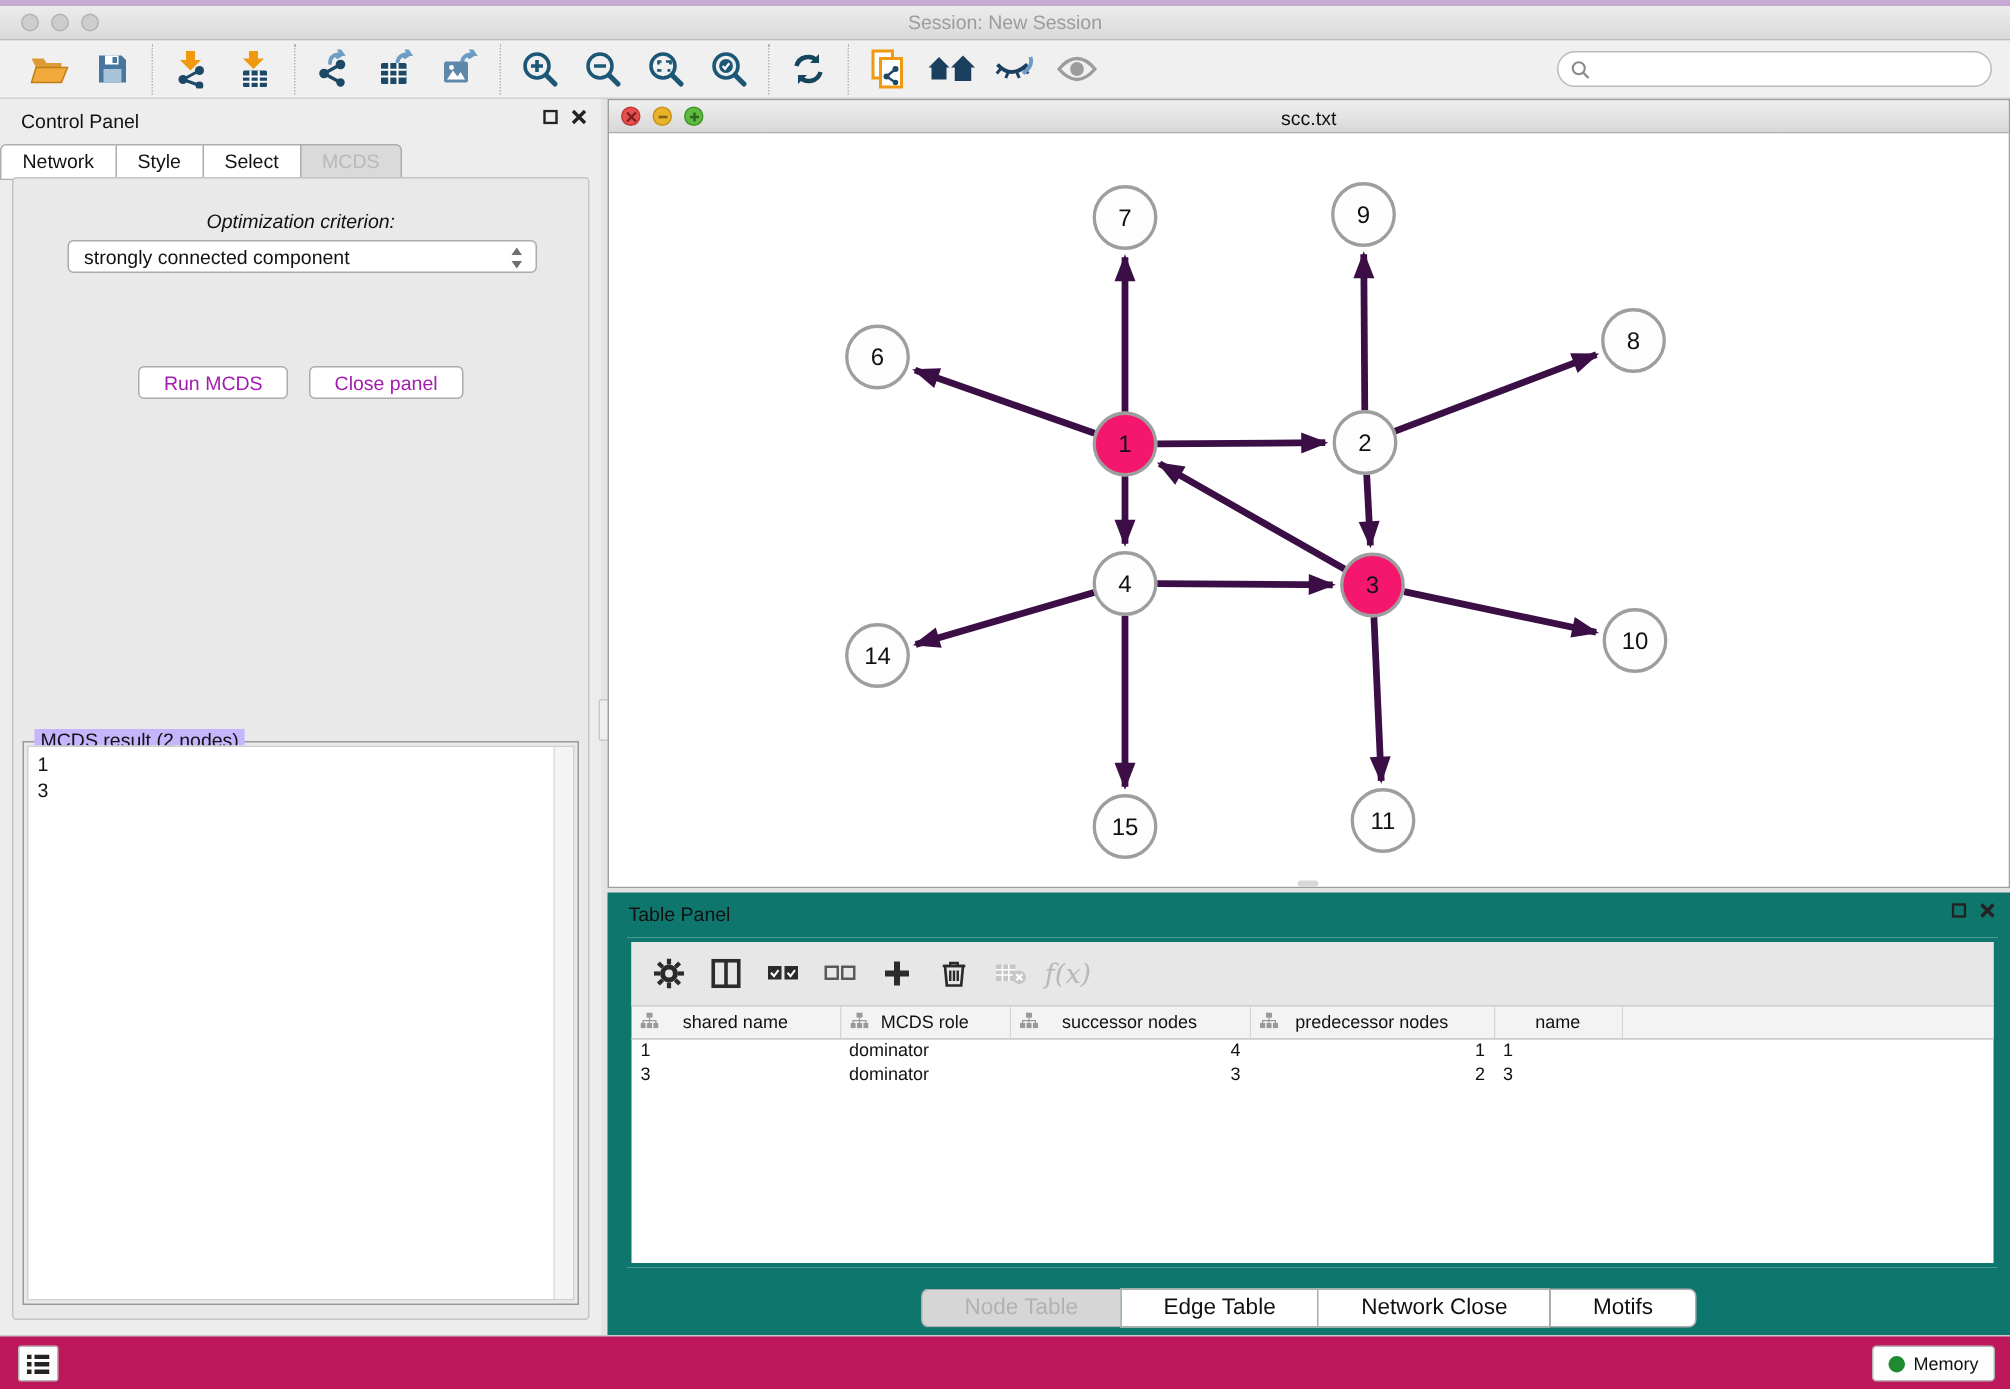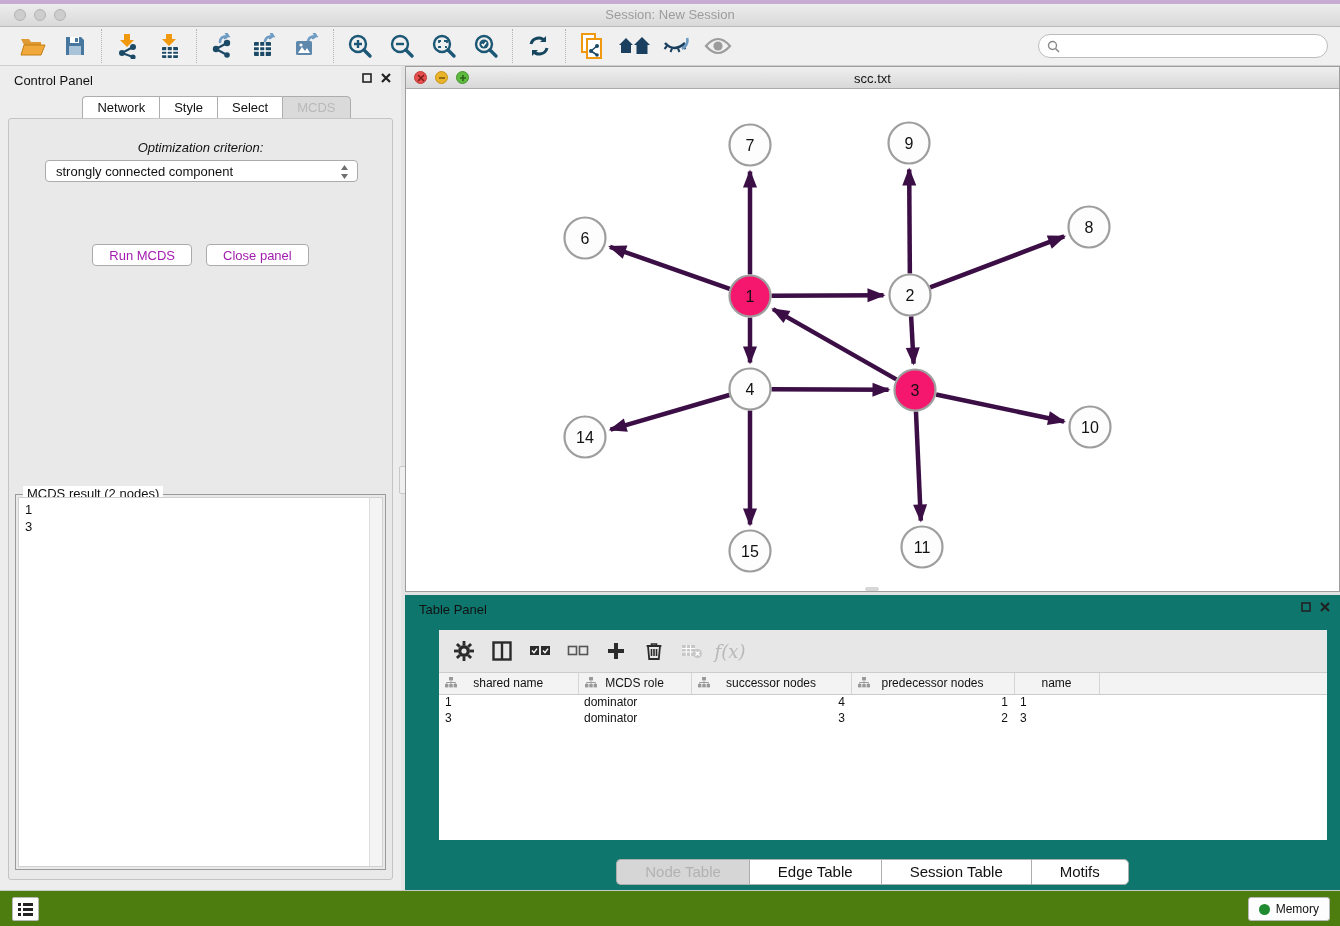--- a/index.html
+++ b/index.html
@@ -23,38 +23,38 @@
   .searchbox { margin-left:auto; width:290px; height:24px; background:#FFF; border:1px solid #BBB;
     border-radius:12px; display:flex; align-items:center; padding-left:8px; gap:5px; }
   .searchbox input { border:none; outline:none; flex:1; font-size:12px; background:transparent;
     font-family:"Liberation Sans", sans-serif; }
 
   
   .control-panel { position:absolute; left:0; top:66px; width:401px; height:824px; background:#EDEDED; }
   .panel-head { position:relative; height:28px; }
   .panel-title { position:absolute; left:14px; top:7px; font-size:13px; color:#111; }
   .panel-btns { position:absolute; right:10px; top:7px; display:flex; gap:9px; align-items:center; }
-  .ctabs { position:absolute; left:0; top:30px; width:100%; display:flex; justify-content:center;padding-left:32px; }
+  .ctabs { position:absolute; left:0; top:30px; width:100%; display:flex; justify-content:flex-start; }
   .ctab { font-size:13px; padding:3px 14px 4px; background:#FFF; border:1px solid #ADADAD; border-right:none;
     color:#111; }
   .ctab:first-child { border-top-left-radius:4px; }
   .ctab:last-child { border-right:1px solid #ADADAD; border-top-right-radius:4px; }
   .ctab.active { background:#DADADA; color:#B9B9B9; }
   .cbody { position:absolute; left:8px; right:8px; top:52px; bottom:10px; background:#E9E9E9;
     border:1px solid #C4C4C4; border-radius:3px; }
   .opt-label { position:absolute; left:0; top:21px; width:100%; text-align:center; font-size:13px; color:#111;font-style:italic; }
   .opt-select { position:absolute; left:36px; top:41px; width:313px; height:22px; background:#FFF;
     border:1px solid #ABABAB; border-radius:4px; display:flex; align-items:center;
     padding:0 22px 0 10px; font-size:13px; color:#111; }
   .opt-stepper { position:absolute; right:8px; top:3px; }
   .btn-row { position:absolute; left:0; top:125px; width:100%; display:flex; justify-content:center; gap:14px; }
   .pbutton { background:#FFF; border:1px solid #ABABAB; border-radius:4px; font-size:13px; color:#a21caf;
     padding:3px 16px 4px; height:22px; font-family:"Liberation Sans", sans-serif; }
   .result-group { position:absolute; left:6px; right:6px; top:375px; height:376px; border:1px solid #9A9A9A; }
-  .result-legend { position:absolute; left:7px; top:-9px; background:#ffffff; padding:0 4px;
+  .result-legend { position:absolute; left:7px; top:-9px; background:#c4b5fd; padding:0 4px;
     font-size:13px; color:#111;text-align:center; }
   .result-inner { position:absolute; left:2px; right:2px; top:2px; bottom:2px; background:#FFF;
     border:1px solid #D0D0D0; }
   .result-text { position:absolute; left:0; top:0; right:14px; bottom:0; padding:3px 6px;
     font-size:13px; line-height:17px; color:#111; white-space:pre; overflow:hidden; }
   .result-scroll { position:absolute; right:0; top:0; bottom:0; width:13px; background:#F4F4F4;
     border-left:1px solid #DDD; }
 
   
   .vsplit { position:absolute; left:401px; top:66px; width:4px; height:824px; background:#E4E4E4; }
@@ -70,41 +70,41 @@
   .traffic span { width:13px; height:13px; border-radius:50%; display:flex; align-items:center; justify-content:center; }
   .t-close { background:#E5504E; border:1px solid #C23A38; }
   .t-min   { background:#E9B32A; border:1px solid #C89317; }
   .t-max   { background:#5FBB3F; border:1px solid #43952A; }
   .net-title { position:absolute; left:0; top:4px; width:100%; text-align:center; font-size:13px; color:#111; }
   .net-canvas { position:absolute; left:0; top:22px; width:933px; height:502px; background:#FFF; }
   .net-resize { position:absolute; left:459px; bottom:0px; width:14px; height:4px; background:#D7D7D7; border-radius:2px; }
 
   
   .table-panel { position:absolute; left:405px; top:595px; width:935px; height:295px; background:#0f766e; }
-  .tp-inset { position:absolute; left:13px; right:8px; top:30px; height:220px; border:5px solid #0f766e; background:#FFF;margin-left:16px; }
+  .tp-inset { position:absolute; left:13px; right:8px; top:30px; height:220px; border:3px solid #0f766e; background:#FFF; }
   .tp-toolbar { height:43px; background:#E7E7E7; border-bottom:1px solid #CCC; display:flex;
     align-items:center; padding:0 10px; gap:8px; }
   .tp-tool { width:30px; height:30px; display:flex; align-items:center; justify-content:center; }
   .fx-label { font-size:18px; color:#B8B8B8; font-family:"DejaVu Serif", serif; font-style:italic; }
   table.ntable { border-collapse:collapse; width:100%; table-layout:fixed; }
   .ntable th { height:21px; background:#F3F3F3; border-bottom:1px solid #CCC; border-right:1px solid #D5D5D5;
     font-size:12px; font-weight:normal; color:#111; text-align:center; position:relative; overflow:hidden; }
   .ntable th .hic { position:absolute; left:6px; top:4px; }
   .ntable td { height:16px; font-size:12px; color:#111; padding:0 6px; overflow:hidden; white-space:nowrap; }
   .ntable td.c0, .ntable td.c1, .ntable td.c4 { text-align:left; }
   .ntable td.c2, .ntable td.c3 { text-align:right; }
   .tp-tabs { position:absolute; left:0; bottom:5px; width:100%; display:flex; justify-content:center; }
   .ptab { font-size:15px; font-weight:normal; padding:3px 28px 4px; background:#FFF; border:1px solid #ADADAD;
     border-right:none; color:#111; }
   .ptab:first-child { border-top-left-radius:5px; border-bottom-left-radius:5px; }
   .ptab:last-child { border-right:1px solid #ADADAD; border-top-right-radius:5px; border-bottom-right-radius:5px; }
   .ptab.active { background:#D6D6D6; color:#B2B2B2; }
 
   
-  .statusbar { position:absolute; left:0; top:890px; width:1340px; height:36px; background:#4d7c0f;
+  .statusbar { position:absolute; left:0; top:890px; width:1340px; height:36px; background:#be185d;
     border-top:1px solid #C9C9C9; }
   .sb-left { position:absolute; left:12px; top:6px; width:27px; height:24px; background:#FDFDFD;
     border:1px solid #B8B8B8; border-radius:2px; display:flex; align-items:center; justify-content:center; }
   .sb-mem { position:absolute; right:10px; top:6px; height:24px; background:#FDFDFD; border:1px solid #B8B8B8;
     border-radius:3px; display:flex; align-items:center; gap:6px; padding:0 10px; font-size:12px; color:#111; }
   .mem-dot { width:11px; height:11px; border-radius:50%; background:#1F8A2F; }
 
   svg { display:block; }
 </style>
 </head>
@@ -552,21 +552,21 @@
             <td class="c3">2</td>
             <td class="c4">3</td>
             <td></td>
           </tr>
         </tbody>
     </table>
   </div>
   <div class="tp-tabs">
     <span class="ptab active">Node Table</span>
     <span class="ptab">Edge Table</span>
-    <span class="ptab">Session Table</span>
+    <span class="ptab">Network Close</span>
     <span class="ptab">Motifs</span>
   </div>
 </div>
 
 <div class="statusbar">
   <div class="sb-left">
     <svg width="15" height="13" viewBox="0 0 15 13">
         <g fill="#222">
           <rect x="0" y="0" width="3" height="3"></rect>
           <rect x="5" y="0" width="10" height="3"></rect>

